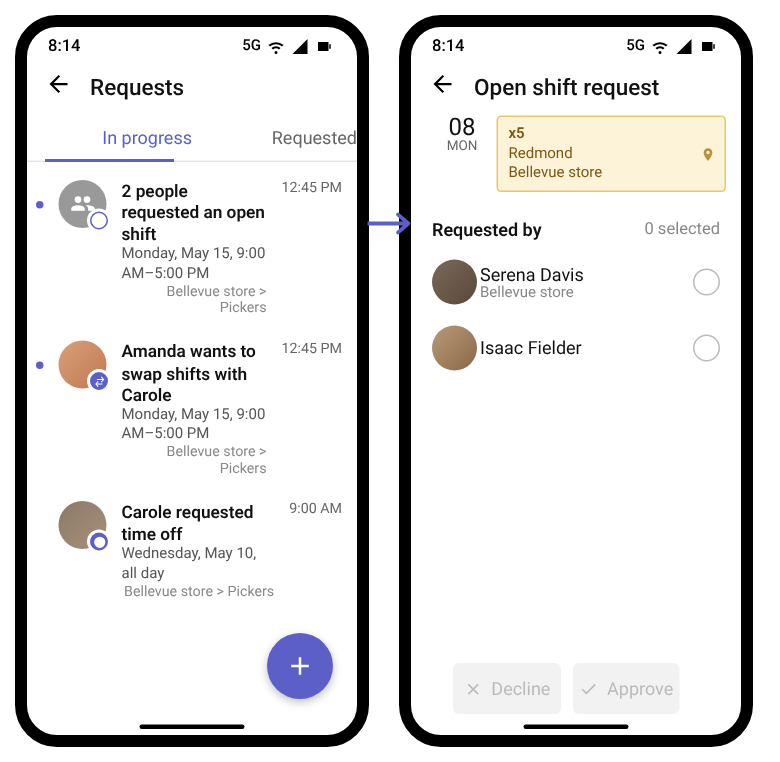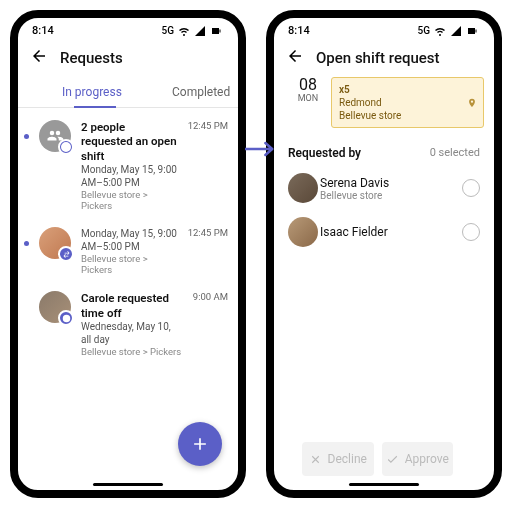--- a/index.html
+++ b/index.html
@@ -44,26 +44,25 @@
     padding: 8px 12px;
   }
   .back-arrow svg { width: 18px; height: 18px; }
   .header-title { font-size: 15px; font-weight: 500; color: #111; }
   .tabs {
     display: flex;
     border-bottom: 1px solid #e5e5e5;
   }
   .tab {
     flex: 1;
-    text-align: left;
+    text-align: right;
     font-size: 12px;
     padding: 8px 0;
     color: #666;
     position: relative;
-    margin-left: 44px;
   }
   .tab.active {
     color: #5b5fc7;
   }
   .tab.active::after {
     content: "";
     position: absolute;
     left: 12px; right: 12px; bottom: -1px;
     height: 2px;
     background: #5b5fc7;
@@ -100,21 +99,21 @@
     right: -3px; bottom: -3px;
     width: 16px; height: 16px; border-radius: 50%;
     background: #5b5fc7;
     border: 2px solid #fff;
     display: flex; align-items: center; justify-content: center;
   }
   .badge svg { width: 9px; height: 9px; fill: #fff; }
   .item-body { flex: 1; min-width: 0; }
   .item-title { font-size: 11.5px; font-weight: 600; color: #111; line-height: 1.25; }
   .item-sub { font-size: 10px; color: #555; line-height: 1.3; }
-  .item-loc { font-size: 9.5px; color: #888; }
+  .item-loc { font-size: 9.5px; color: #888; text-align: right; }
   .item-time { font-size: 9.5px; color: #666; flex-shrink: 0; }
   .fab {
     position: absolute;
     right: 16px; bottom: 24px;
     width: 44px; height: 44px; border-radius: 50%;
     background: #5b5fc7;
     display: flex; align-items: center; justify-content: center;
     box-shadow: 0 2px 6px rgba(0,0,0,.25);
   }
   .fab svg { width: 20px; height: 20px; fill: #fff; }
@@ -209,21 +208,21 @@
       <span class="back-arrow">
         <svg viewBox="0 0 24 24">
             <path d="M20 11H7.8l5.6-5.6L12 4l-8 8 8 8 1.4-1.4L7.8 13H20z" fill="#000"></path>
           </svg>
       </span>
       <span class="header-title">Requests</span>
     </div>
 
     <div class="tabs">
       <div class="tab active">In progress</div>
-      <div class="tab">Completed</div>
+      <div class="tab">Requested</div>
     </div>
 
     <div class="list">
 
       <div class="item">
         <span class="dot"></span>
         <div class="avatar group">
           <svg viewBox="0 0 24 24">
               <path d="M16 11a3 3 0 100-6 3 3 0 000 6zm-8 0a3 3 0 100-6 3 3 0 000 6zm0 2c-2 0-6 1-6 3v2h12v-2c0-2-4-3-6-3zm8 0c-.3 0-.6 0-1 .1 1 .7 2 1.7 2 2.9v2h6v-2c0-2-4-3-7-3z"></path>
             </svg>
@@ -244,20 +243,21 @@
       <div class="item">
         <span class="dot"></span>
         <div class="avatar p1">
           <span class="badge">
             <svg viewBox="0 0 24 24">
                 <path d="M7 7h10l-3-3 1.4-1.4L20 8l-4.6 5.4L14 12l3-3H7zm10 10H7l3 3-1.4 1.4L4 16l4.6-5.4L10 12l-3 3h10z"></path>
               </svg>
           </span>
         </div>
         <div class="item-body">
+          <div class="item-title">Amanda wants to swap shifts with Carole</div>
           <div class="item-sub">Monday, May 15, 9:00 AM–5:00 PM</div>
           <div class="item-loc">Bellevue store &gt; Pickers</div>
         </div>
         <div class="item-time">12:45 PM</div>
       </div>
 
       <div class="item">
         <span class="dot hidden"></span>
         <div class="avatar p2">
           <span class="badge">

